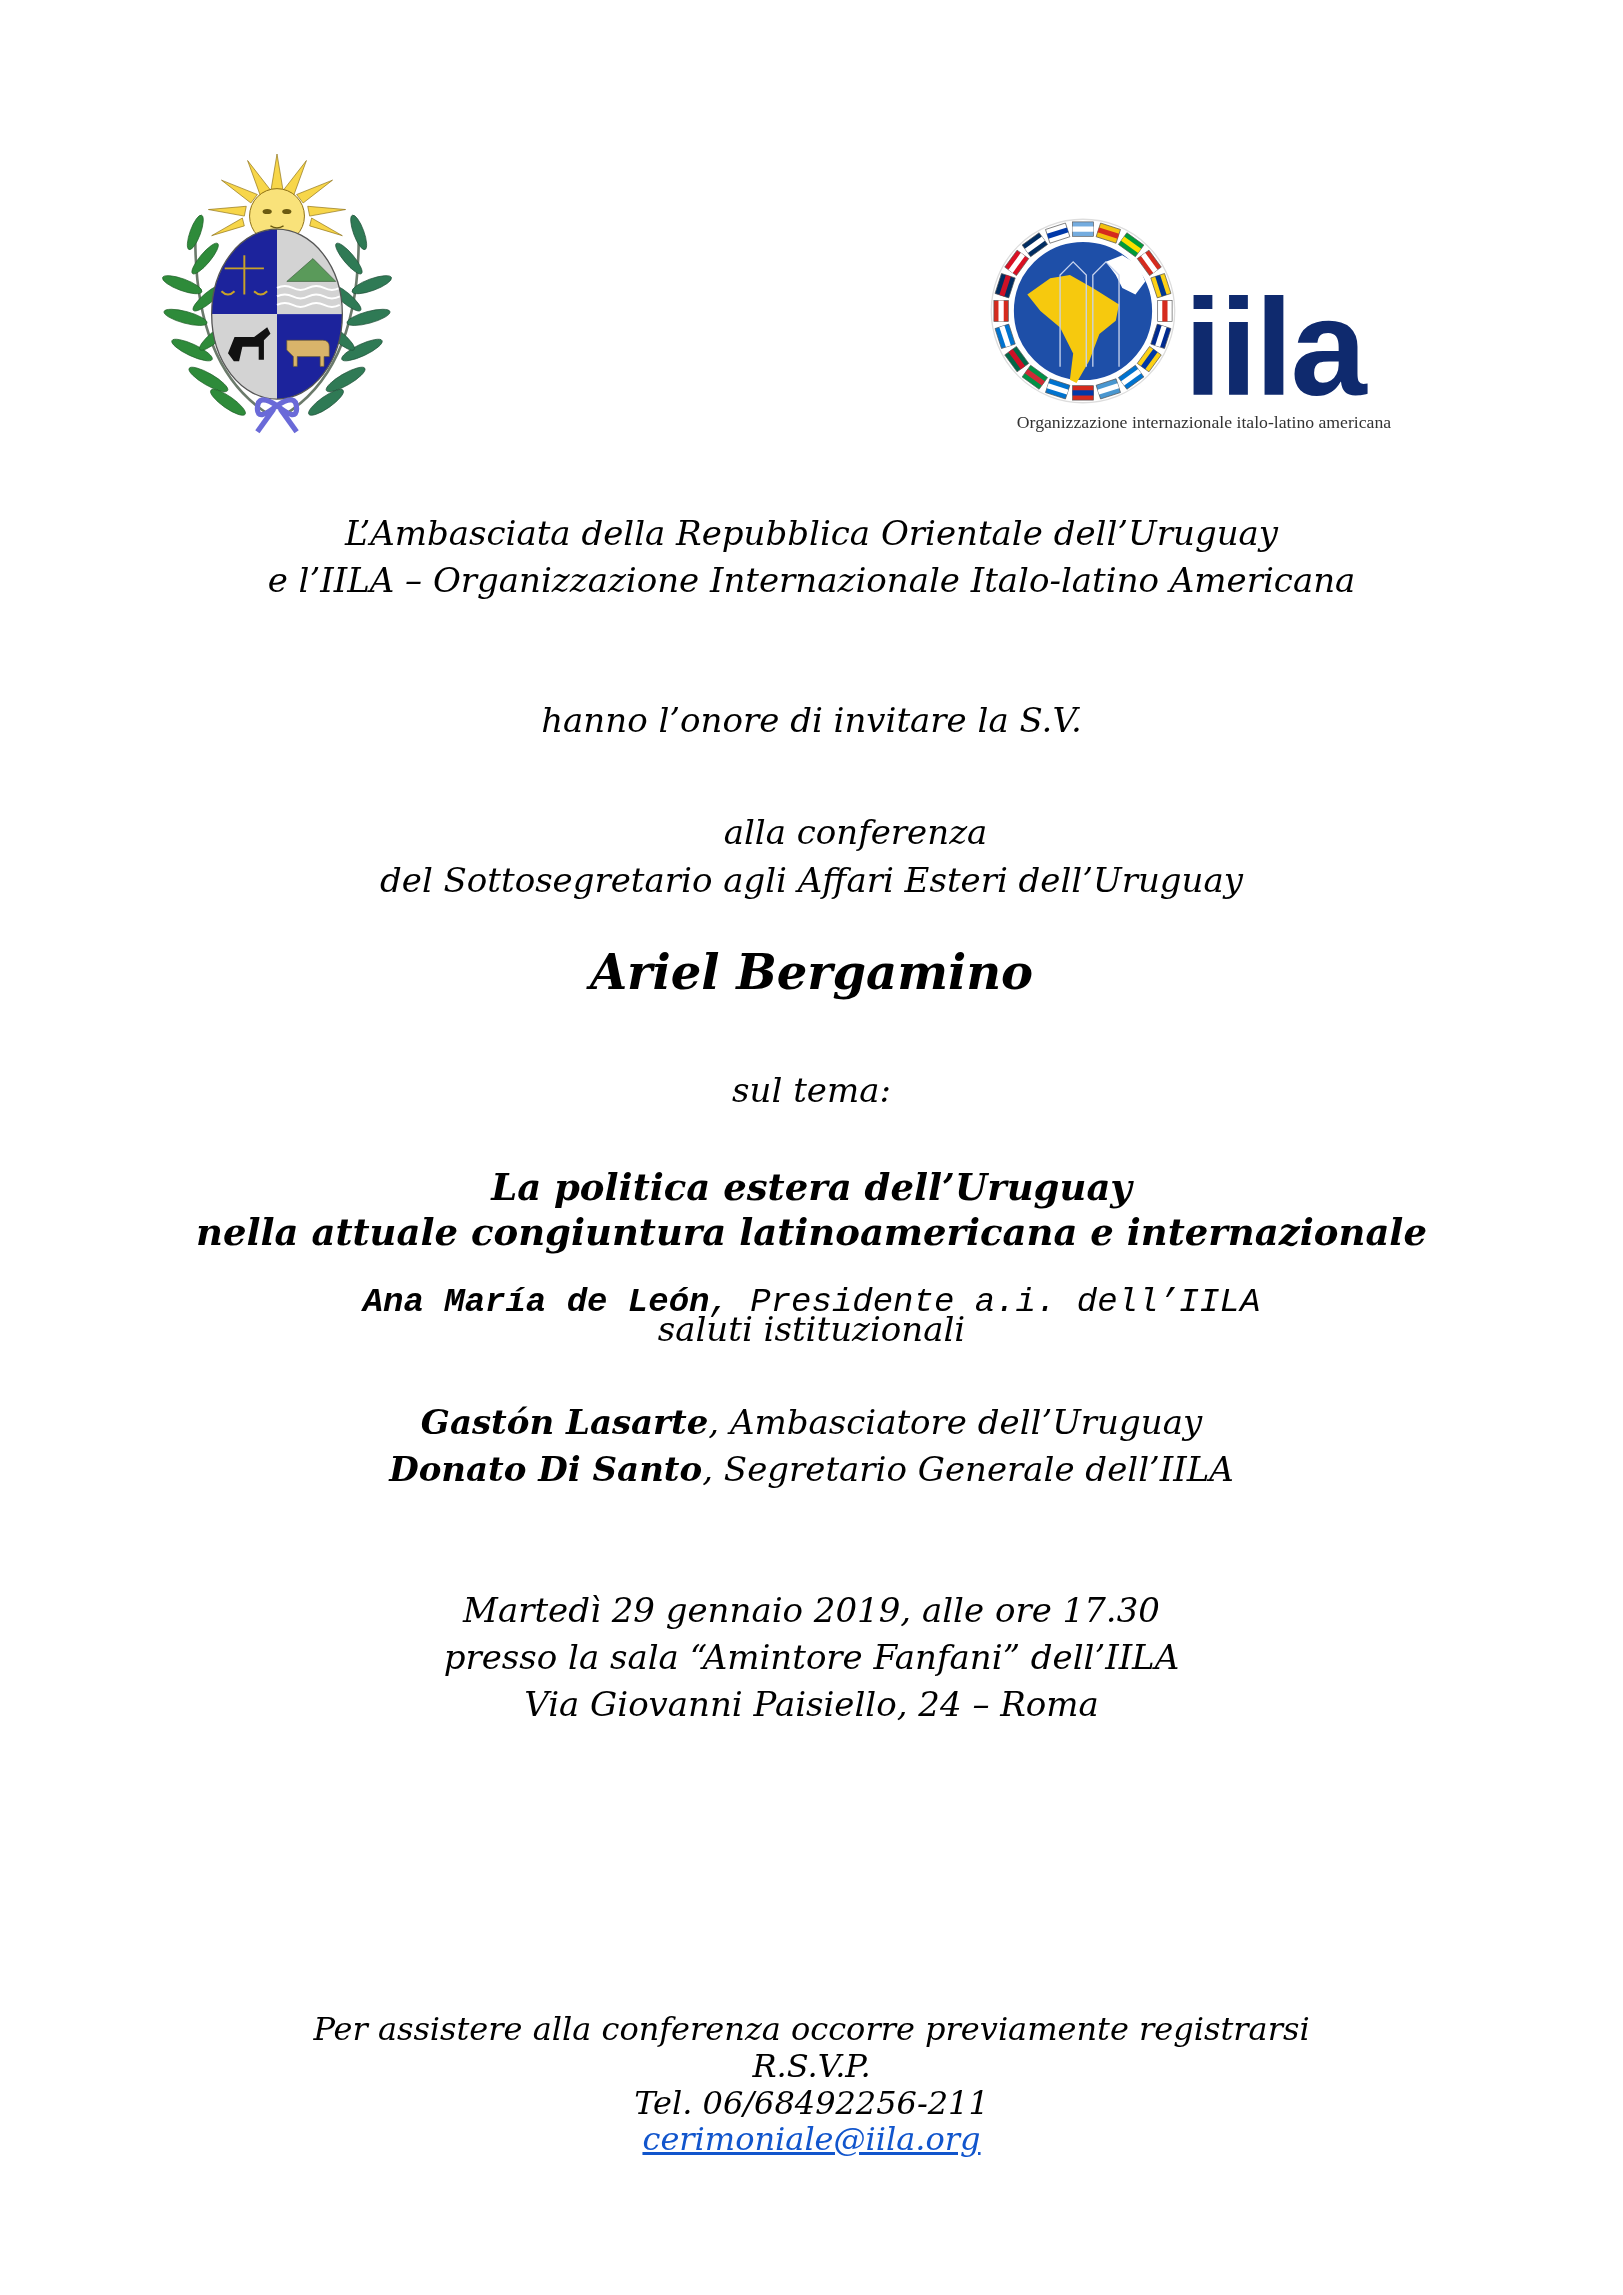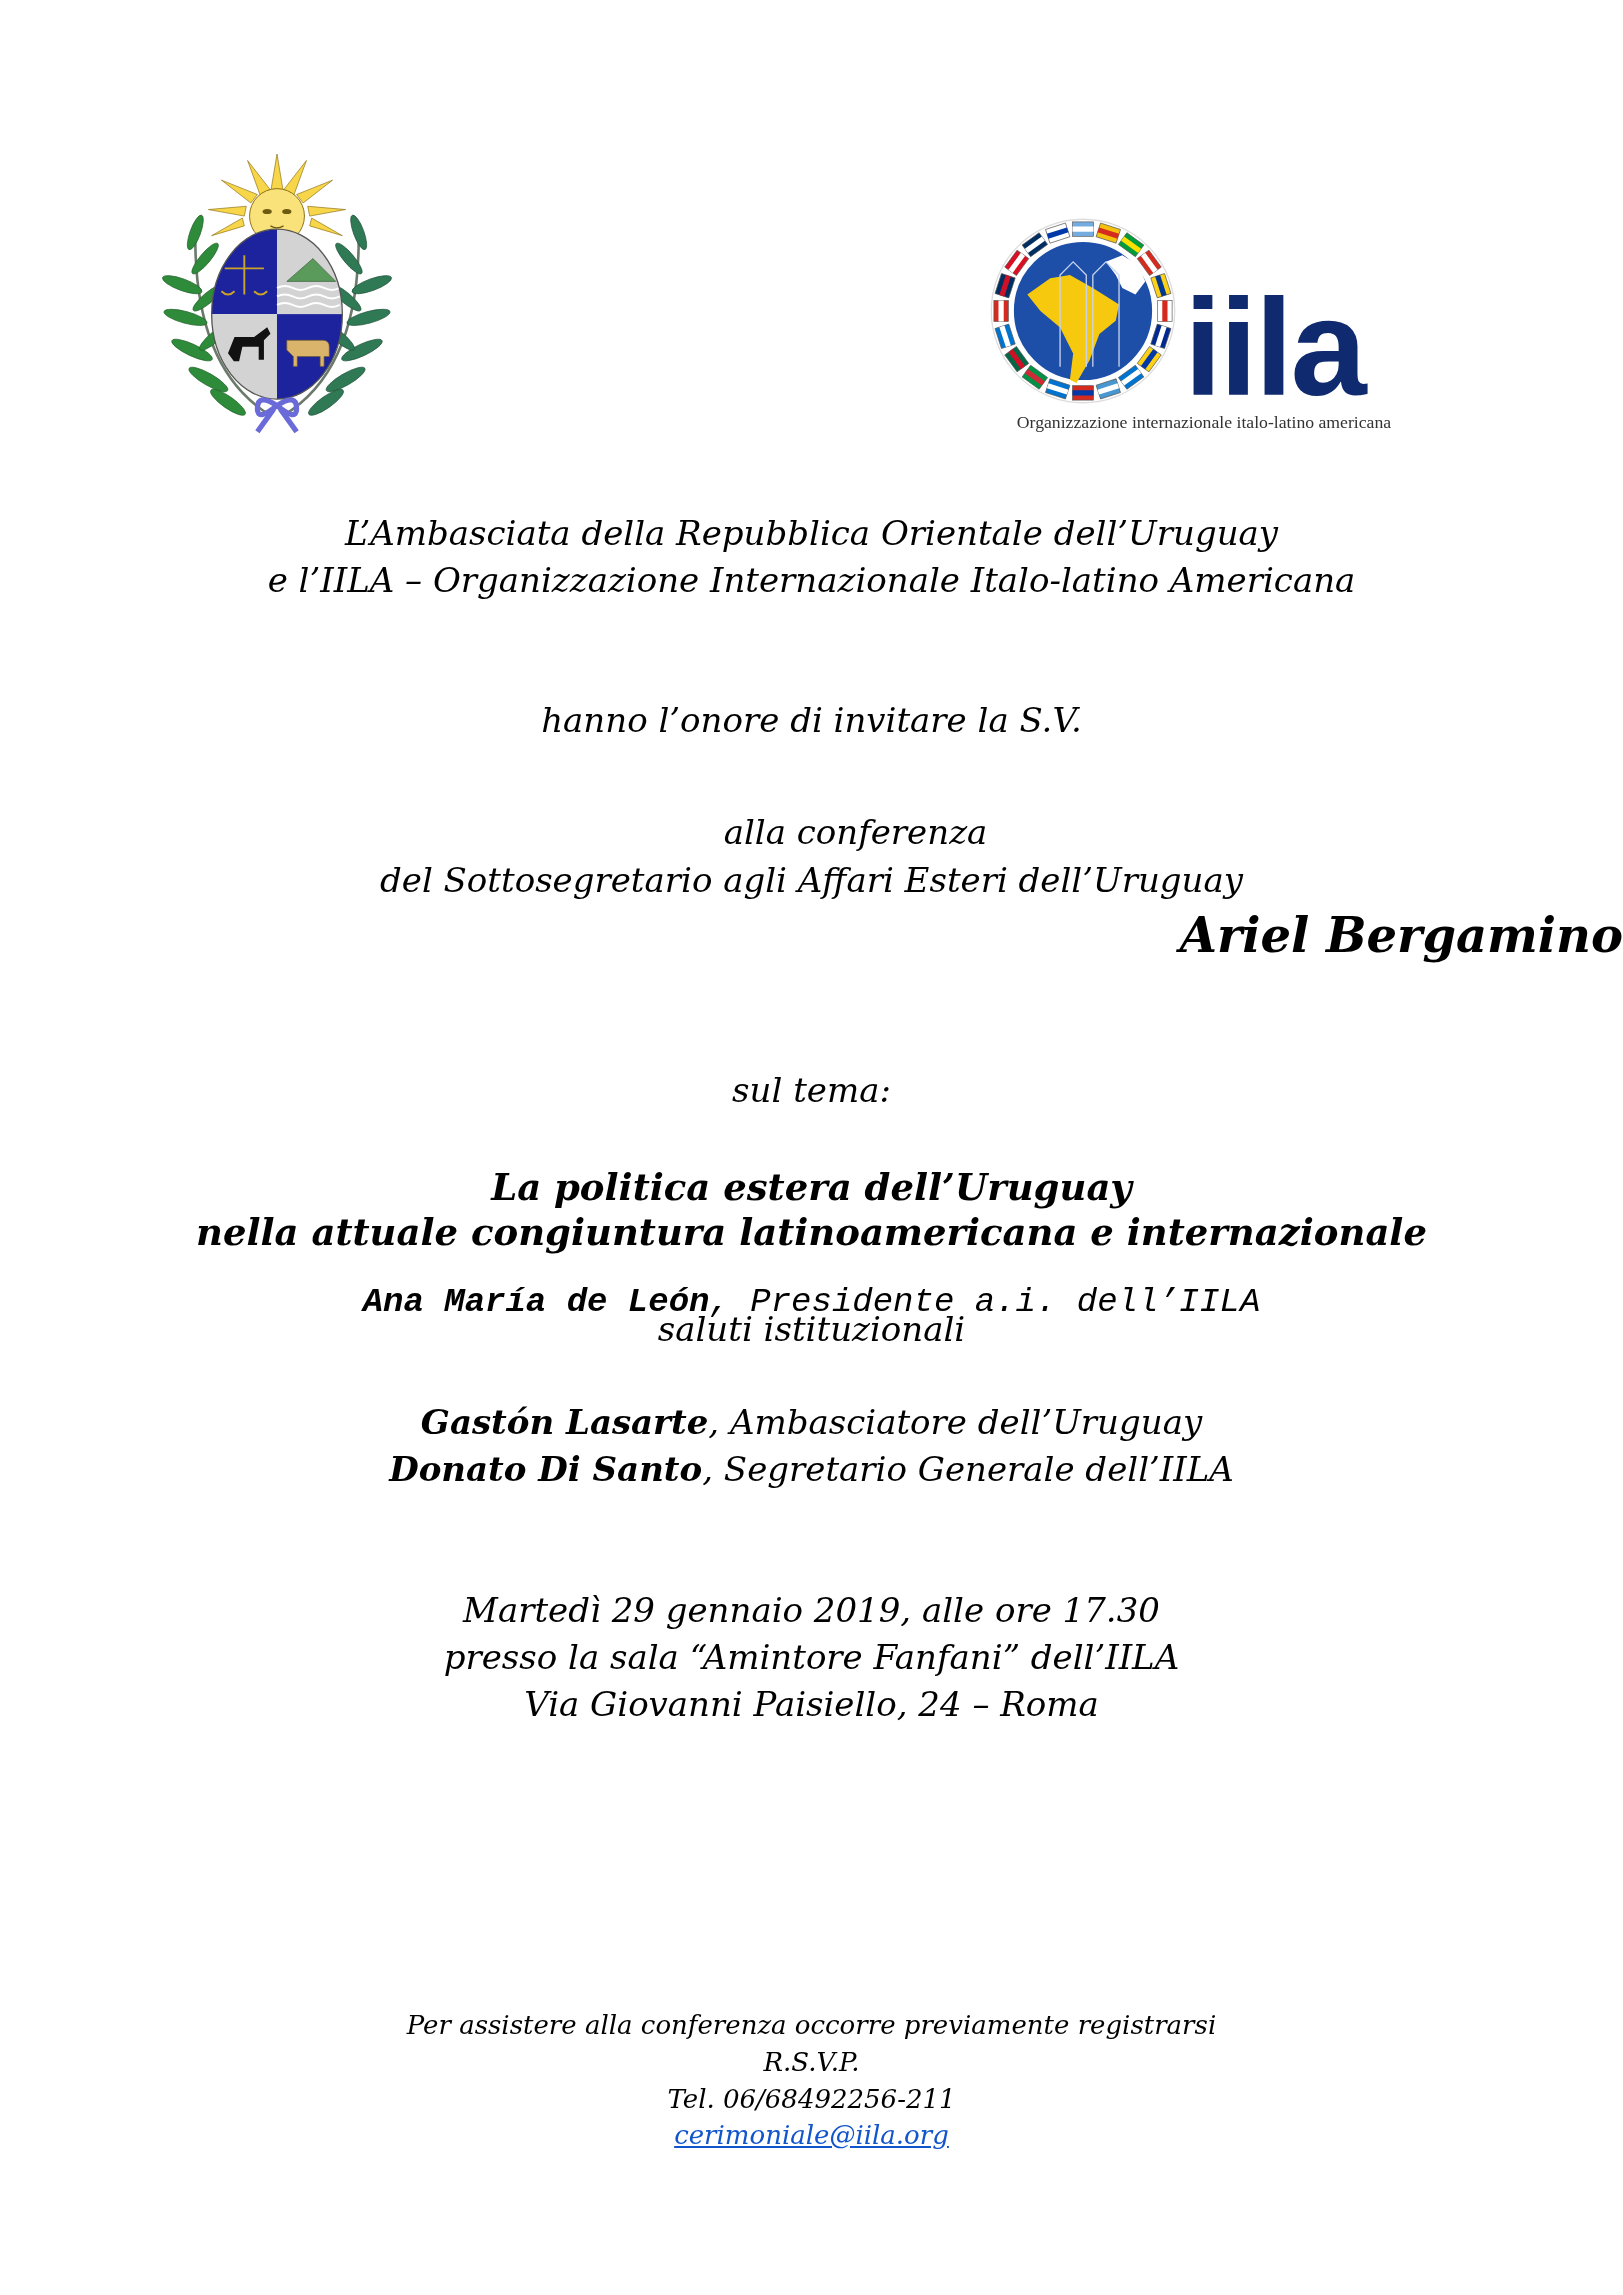--- a/index.html
+++ b/index.html
@@ -2,21 +2,21 @@
 <html style="font-size:10.5px"><head>
 <meta charset="utf-8">
 <style>
   html, body { margin: 0; padding: 0; background: #ffffff; }
   body { width: 1623px; height: 2295px; position: relative; overflow: hidden; color: #000; }
   .serif { font-family: "DejaVu Serif", "Liberation Serif", serif; font-style: italic; }
   .line { position: absolute; left: 0; width: 1623px; text-align: center; white-space: nowrap; margin-top: 27px; }
   .f52 { font-size: 34px; }
   .f72 { font-size: 48px; font-weight: bold; }
   .f56b { font-size: 37px; font-weight: bold; }
-  .f40 { font-size: 26px; }
+  .f40 { font-size: 32px; }
   b { font-weight: bold; }
   .link { color: #1155cc; text-decoration: underline; }
 
   
   #coat { position: absolute; left: 156px; top: 154px; width: 242px; height: 281px; }
   #iila { position: absolute; left: 988px; top: 216px; width: 432px; height: 216px; }
   #iila-word { position: absolute; left: 196px; top: 63px; font-family: "Liberation Sans", sans-serif; font-weight: bold; font-size: 137px; color: #0f2a6e; line-height: 1; letter-spacing: -2.6px; }
   #iila-sub { position: absolute; left: 0; top: 196px; width: 432px; font-family: Liberation Serif, serif; font-size: 17.7px; color: #333; white-space: nowrap; text-align: center; }
 </style>
 </head>
@@ -207,21 +207,21 @@
 </div>
 
 <div class="line serif f52" style="top:486px;">L’Ambasciata della Repubblica Orientale dell’Uruguay</div>
 <div class="line serif f52" style="top:533px;">e l’IILA – Organizzazione Internazionale Italo-latino Americana</div>
 
 <div class="line serif f52" style="top:673px;">hanno l’onore di invitare la S.V.</div>
 
 <div class="line serif f52" style="top:785px;padding-left:44px;">alla conferenza</div>
 <div class="line serif f52" style="top:833px;">del Sottosegretario agli Affari Esteri dell’Uruguay</div>
 
-<div class="line serif f72" style="top:880px;text-align:right;">Ariel Bergamino</div>
+<div class="line serif f72" style="top:917px;">Ariel Bergamino</div>
 
 <div class="line serif f52" style="top:1043px;">sul tema:</div>
 
 <div class="line serif f56b" style="top:1138px;">La politica estera dell’Uruguay</div>
 <div class="line serif f56b" style="top:1183px;">nella attuale congiuntura latinoamericana e internazionale</div>
 
 <div class="line serif f52" style="top:1282px;">saluti istituzionali</div>
 <div class="line serif f52" style="top:1256px;font-family:Liberation Mono, monospace;">
   <b>Ana María de León</b><span>, Presidente a.i. dell’IILA</span>
 </div>

